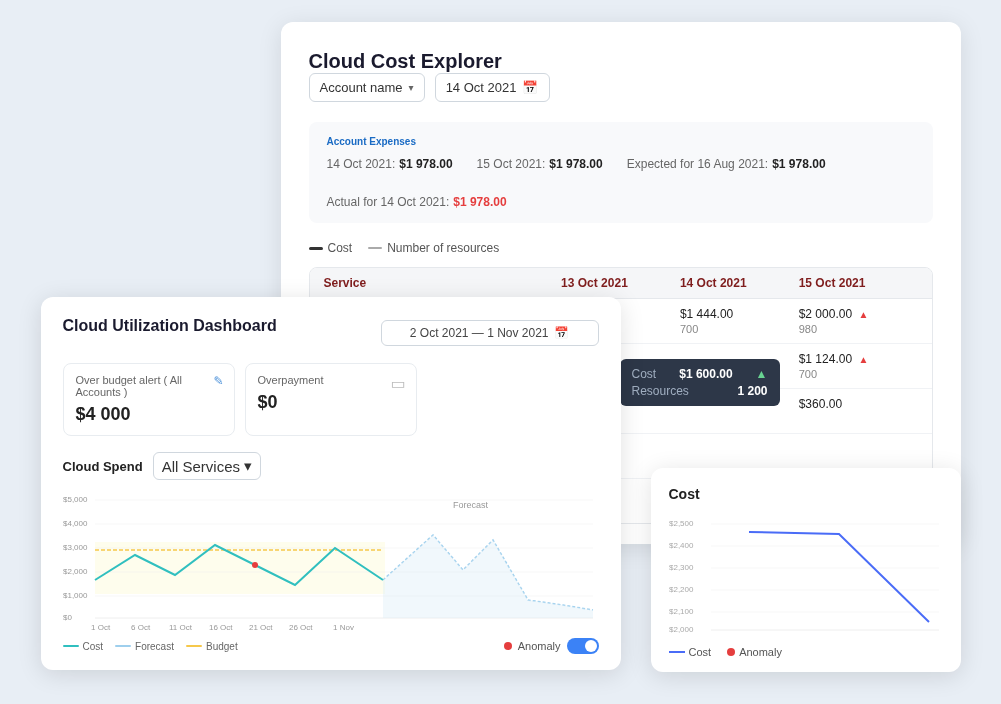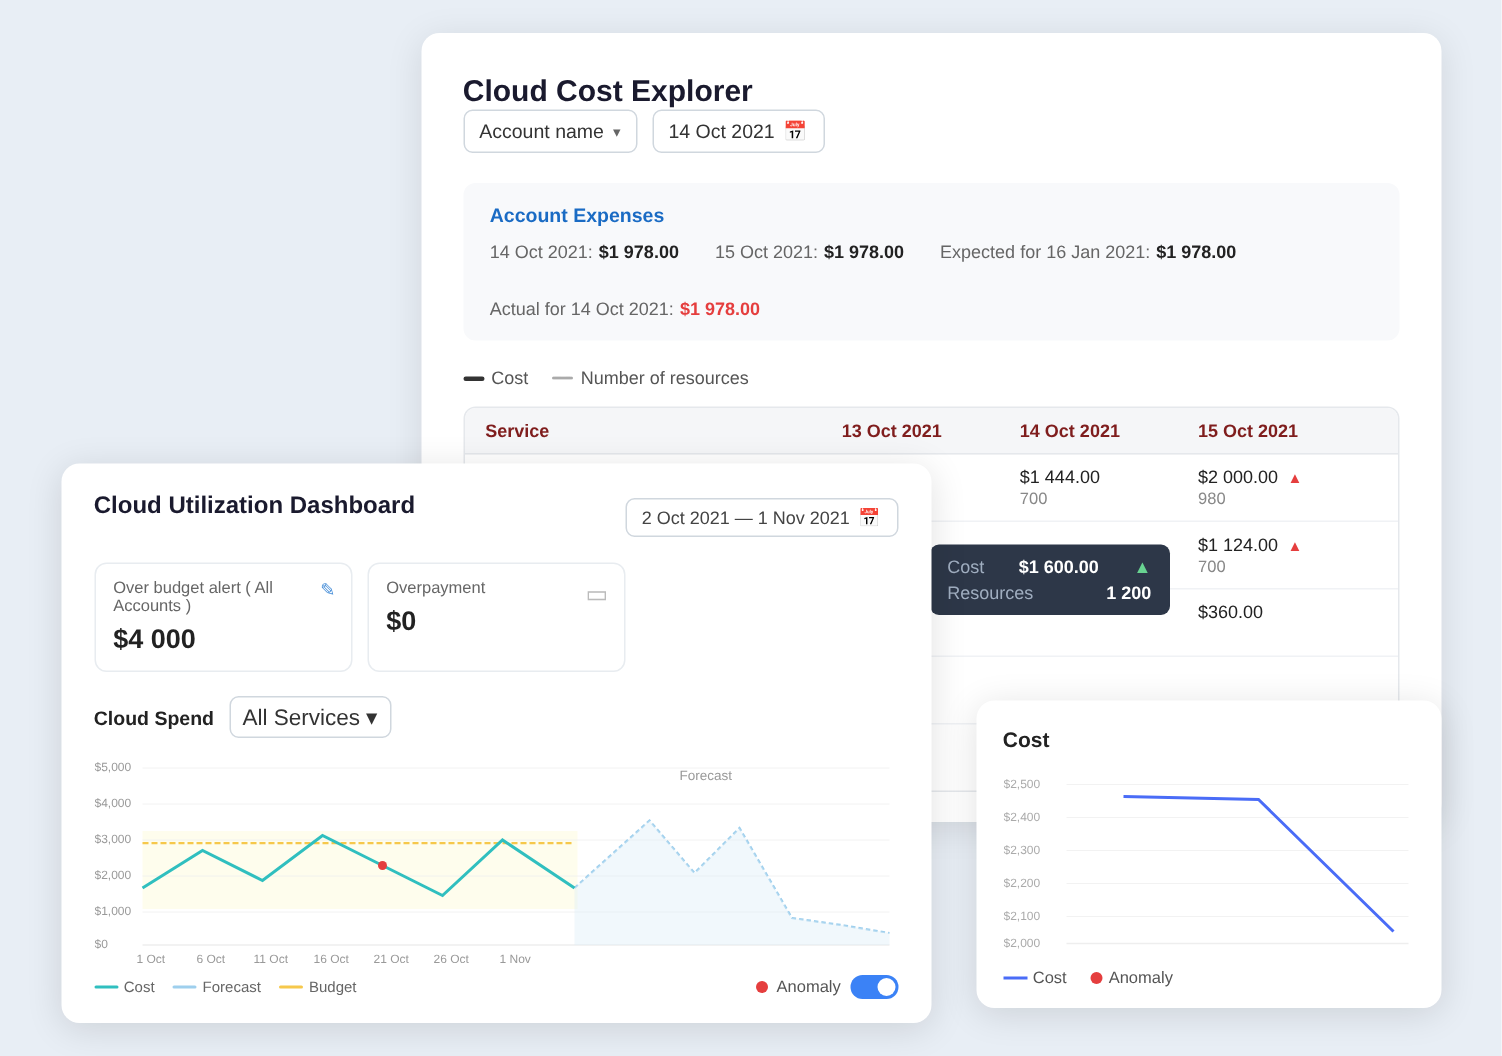--- a/index.html
+++ b/index.html
@@ -63,21 +63,21 @@
     .filter-date .cal-icon { font-size: 13px; color: #666; }
 
     .account-expenses {
       background: #f8f9fb;
       border-radius: 8px;
       padding: 14px 18px;
       margin-bottom: 18px;
     }
 
     .account-expenses h3 {
-      font-size: 13px;
+      font-size: 10px;
       font-weight: 700;
       color: #1a6bc4;
       margin-bottom: 10px;
     }
 
     .expense-row {
       display: flex;
       gap: 24px;
       flex-wrap: wrap;
       font-size: 12px;
@@ -177,21 +177,21 @@
       margin-bottom: 3px;
     }
 
     .tooltip-row:last-child { margin-bottom: 0; }
     .tooltip-label { color: #a0aec0; }
     .tooltip-val { font-weight: 600; color: #fff; }
 
     
     .util-dashboard {
       position: absolute;
-      bottom: 0;
+      bottom: 12px;
       left: 0;
       width: 580px;
       background: #fff;
       border-radius: 12px;
       box-shadow: 0 4px 24px rgba(0,0,0,0.12);
       padding: 20px 22px 16px;
       z-index: 3;
     }
 
     .util-dashboard h2 {
@@ -206,21 +206,21 @@
       justify-content: space-between;
       align-items: center;
       margin-bottom: 14px;
     }
 
     .date-range-pill {
       display: flex;
       gap: 6px;
       border: 1px solid #d0d7de;
       border-radius: 6px;
-      padding: 5px 10px;
+      padding: 5px 28px;
       font-size: 12px;
       color: #444;
     }
 
     .metrics-row {
       display: grid;
       grid-template-columns: 1fr 1fr 1fr;
       gap: 10px;
       margin-bottom: 16px;
     }
@@ -426,21 +426,21 @@
       <div class="expense-row">
         <div class="expense-item">
           <span class="expense-label">14 Oct 2021:</span>
           <span class="expense-value">$1 978.00</span>
         </div>
         <div class="expense-item">
           <span class="expense-label">15 Oct 2021:</span>
           <span class="expense-value">$1 978.00</span>
         </div>
         <div class="expense-item">
-          <span class="expense-label">Expected for 16 Jan 2021:</span>
+          <span class="expense-label">Expected for 16 Aug 2021:</span>
           <span class="expense-value">$1 978.00</span>
         </div>
         <div class="expense-item">
           <span class="expense-label">Actual for 14 Oct 2021:</span>
           <span class="expense-value red">$1 978.00</span>
         </div>
       </div>
     </div>
 
     <div class="legend">

